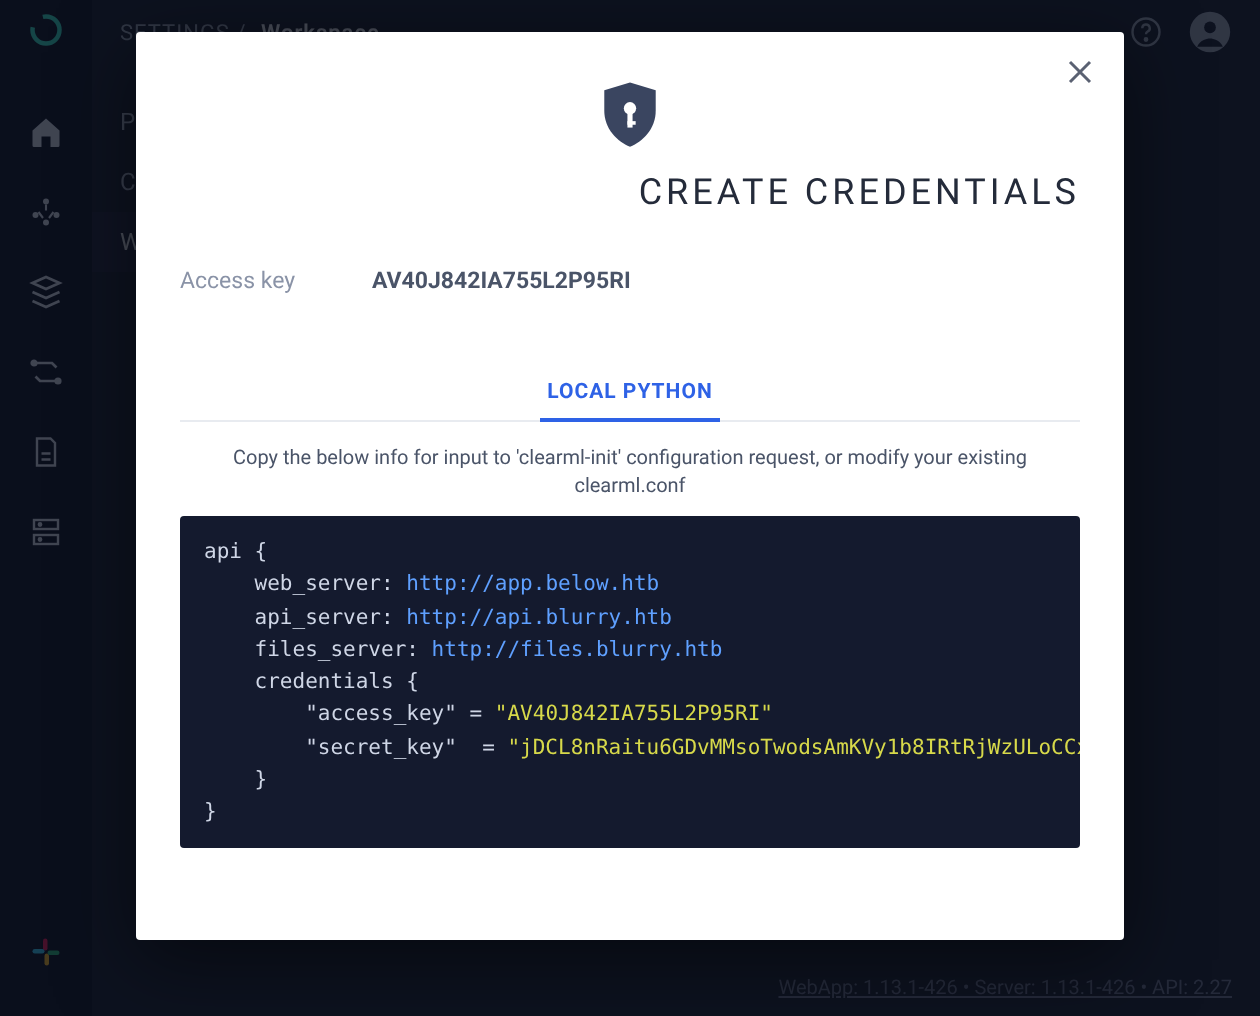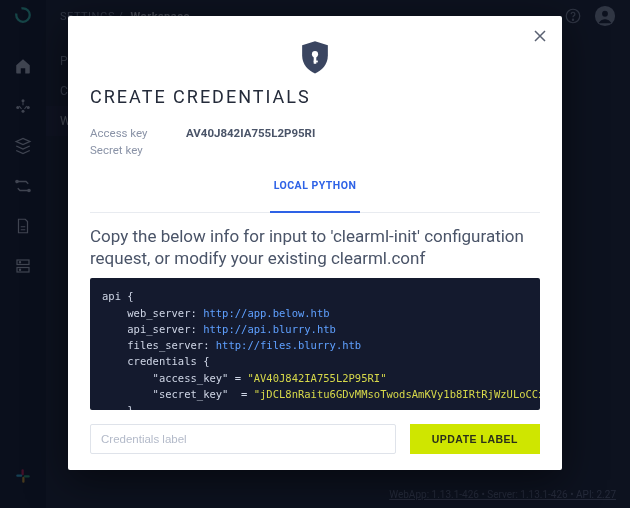--- a/index.html
+++ b/index.html
@@ -77,36 +77,36 @@
   }
   .close{
     position:absolute; top:12px; right:14px; cursor:pointer;
     width:16px; height:16px; display:flex; align-items:center; justify-content:center;
     color:#5a6172;
   }
   .close svg{width:12px;height:12px;}
   .shield{ margin: 10px auto 10px; }
   .shield svg{ width:32px; height:36px; display:block;}
   .modal h1{
-    text-align:left; font-weight:400; letter-spacing:2px;
+    text-align:right; font-weight:400; letter-spacing:2px;
     font-size:18px; color:#242b3a; margin-bottom:18px;
   }
-  .kv{ display:flex; align-items:center; font-size:11.5px; height:22px; }
+  .kv{ display:flex; align-items:flex-end; font-size:11.5px; height:22px; }
   .kv .label{ width:96px; color:#8a93a7; }
   .kv .value{ color:#4a5468;font-weight:bold; }
   .tabs{ display:flex; justify-content:center; gap:28px; margin:14px 0 8px;
     border-bottom:1px solid #e8ebf0; }
   .tab{ font-size:10.5px; font-weight:700; letter-spacing:0.5px;
-    padding:6px 2px 20px; cursor:pointer; color:#8a93a7; position:relative;}
+    padding:6px 2px 8px; cursor:pointer; color:#8a93a7; position:relative;}
   .tab.active{ color:#2e62e6; }
   .tab.active::after{
     content:""; position:absolute; left:-2px; right:-2px; bottom:-1px;
     height:2px; background:#2e62e6;
   }
-  .instructions{ font-size:17px; color:#4a5468; line-height:1.35; margin:4px 0 8px; }
+  .instructions{ font-size:10px; color:#4a5468; line-height:1.35; margin:4px 0 8px;text-align:center; }
   .codeblock{
     background:#141a2e; color:#cfd6e6;
     font-family: ui-monospace, Menlo, Consolas, monospace;
     font-size:10.5px; line-height:1.55;
     padding:10px 12px; border-radius:2px;
     white-space:pre; overflow:hidden;
   }
   .cb-key{ color:#cfd6e6;text-align:center; }
   .cb-url{ color:#5fa0ff; }
   .cb-str{ color:#d7d94a; }
@@ -229,36 +229,31 @@
         <rect x="11" y="16" width="3.2" height="1.4" fill="#fff"></rect>
       </svg>
   </div>
   <h1>CREATE CREDENTIALS</h1>
 
   <div class="kv">
     <span class="label">Access key</span>
     <span class="value">AV40J842IA755L2P95RI</span>
   </div>
   <div class="kv">
-    <span class="label">Secret key</span>
   </div>
 
   <div class="tabs">
     <div class="tab active">LOCAL PYTHON</div>
   </div>
 
   <div class="instructions">Copy the below info for input to 'clearml-init' configuration request, or modify your existing clearml.conf</div>
 
   <div class="codeblock"><span class="cb-key">api {</span>
 <span class="cb-key">    web_server: </span><span class="cb-url">http://app.below.htb</span>
 <span class="cb-key">    api_server: </span><span class="cb-url">http://api.blurry.htb</span>
 <span class="cb-key">    files_server: </span><span class="cb-url">http://files.blurry.htb</span>
 <span class="cb-key">    credentials {</span>
 <span class="cb-key">        "access_key" = </span><span class="cb-str">"AV40J842IA755L2P95RI"</span>
 <span class="cb-key">        "secret_key"  = </span><span class="cb-str">"jDCL8nRaitu6GDvMMsoTwodsAmKVy1b8IRtRjWzULoCCxbR7SD"</span>
 <span class="cb-key">    }</span>
 <span class="cb-key">}</span></div>
 
-  <div class="footer-row">
-    <input class="label-input" placeholder="Credentials label" style="">
-    <button class="update-btn">UPDATE LABEL</button>
-  </div>
 </div>
 
 </body></html>

